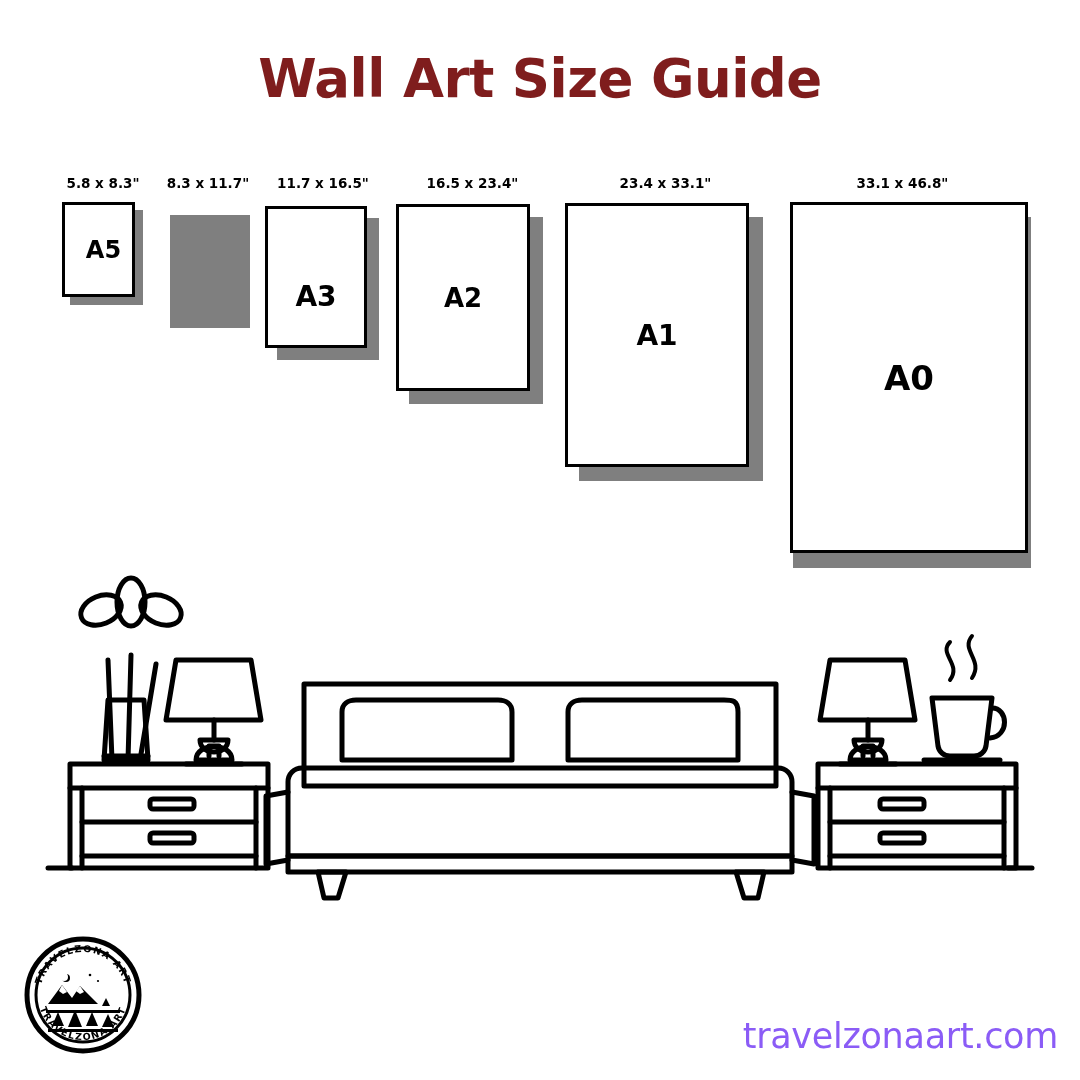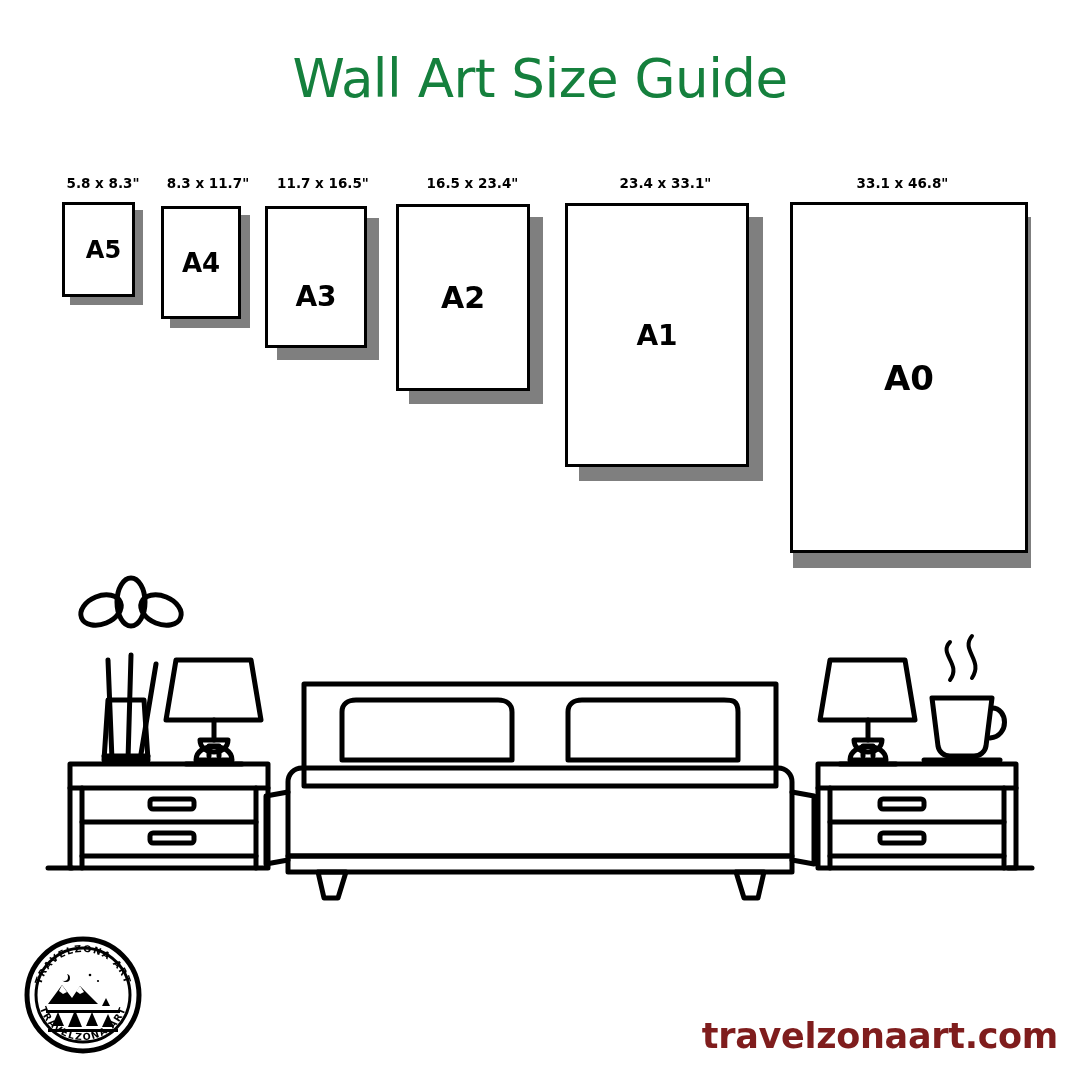--- a/index.html
+++ b/index.html
@@ -15,23 +15,23 @@
     overflow: hidden;
   }
 
   .title {
     position: absolute;
     top: 48px;
     left: 0;
     width: 1080px;
     text-align: center;
     font-size: 53px;
-    font-weight: normal;
+    font-weight: bold;
     letter-spacing: -0.5px;
-    color: #15803d;
+    color: #7f1d1d;
   }
 
   
   .frames {
     position: absolute;
     left: 0;
     top: 0;
     width: 1080px;
     height: 620px;
   }
@@ -81,22 +81,22 @@
     left: 18px;
     top: 930px;
     width: 130px;
     height: 130px;
   }
   .site {
     position: absolute;
     right: 22px;
     bottom: 24px;
     font-size: 35px;
-    font-weight: bold;
-    color: #7f1d1d;
+    font-weight: normal;
+    color: #8b5cf6;
     letter-spacing: -0.3px;
   }
 </style>
 </head>
 <body>
 
 <div class="title">Wall Art Size Guide</div>
 
 <div class="frames">
 
@@ -104,38 +104,35 @@
     <div class="frame-caption" style="top:0px;">5.8 x 8.3"</div>
     <div class="frame-shadow" style="left:15px; top:35px; width:73px; height:95px;"></div>
     <div class="frame-box" style="left:7px; top:27px; width:73px; height:95px;">
       <span class="frame-label" style="font-size:24px;margin-left:10px;">A5</span>
     </div>
   </div>
 
   <div class="frame-group" style="left:150px; top:175px; width:116px; height:160px;">
     <div class="frame-caption" style="top:0px;">8.3 x 11.7"</div>
     <div class="frame-shadow" style="left:20px; top:40px; width:80px; height:113px;"></div>
-    <div class="frame-box" style="left:11px; top:31px; width:80px; height:113px;">
-      <span class="frame-label" style="font-size:26px;">A4</span>
-    </div>
   </div>
 
   <div class="frame-group" style="left:258px; top:175px; width:130px; height:215px;">
     <div class="frame-caption" style="top:0px;">11.7 x 16.5"</div>
     <div class="frame-shadow" style="left:19px; top:43px; width:102px; height:142px;"></div>
     <div class="frame-box" style="left:7px; top:31px; width:102px; height:142px;">
       <span class="frame-label" style="font-size:28px;margin-top:39px;">A3</span>
     </div>
   </div>
 
   <div class="frame-group" style="left:390px; top:175px; width:165px; height:265px;">
     <div class="frame-caption" style="top:0px;">16.5 x 23.4"</div>
     <div class="frame-shadow" style="left:19px; top:42px; width:134px; height:187px;"></div>
     <div class="frame-box" style="left:6px; top:29px; width:134px; height:187px;">
-      <span class="frame-label" style="font-size:30px;">A2</span>
+      <span class="frame-label" style="font-size:26px;">A2</span>
     </div>
   </div>
 
   <div class="frame-group" style="left:558px; top:175px; width:215px; height:330px;">
     <div class="frame-caption" style="top:0px;">23.4 x 33.1"</div>
     <div class="frame-shadow" style="left:21px; top:42px; width:184px; height:264px;"></div>
     <div class="frame-box" style="left:7px; top:28px; width:184px; height:264px;">
       <span class="frame-label" style="font-size:28px;">A1</span>
     </div>
   </div>

